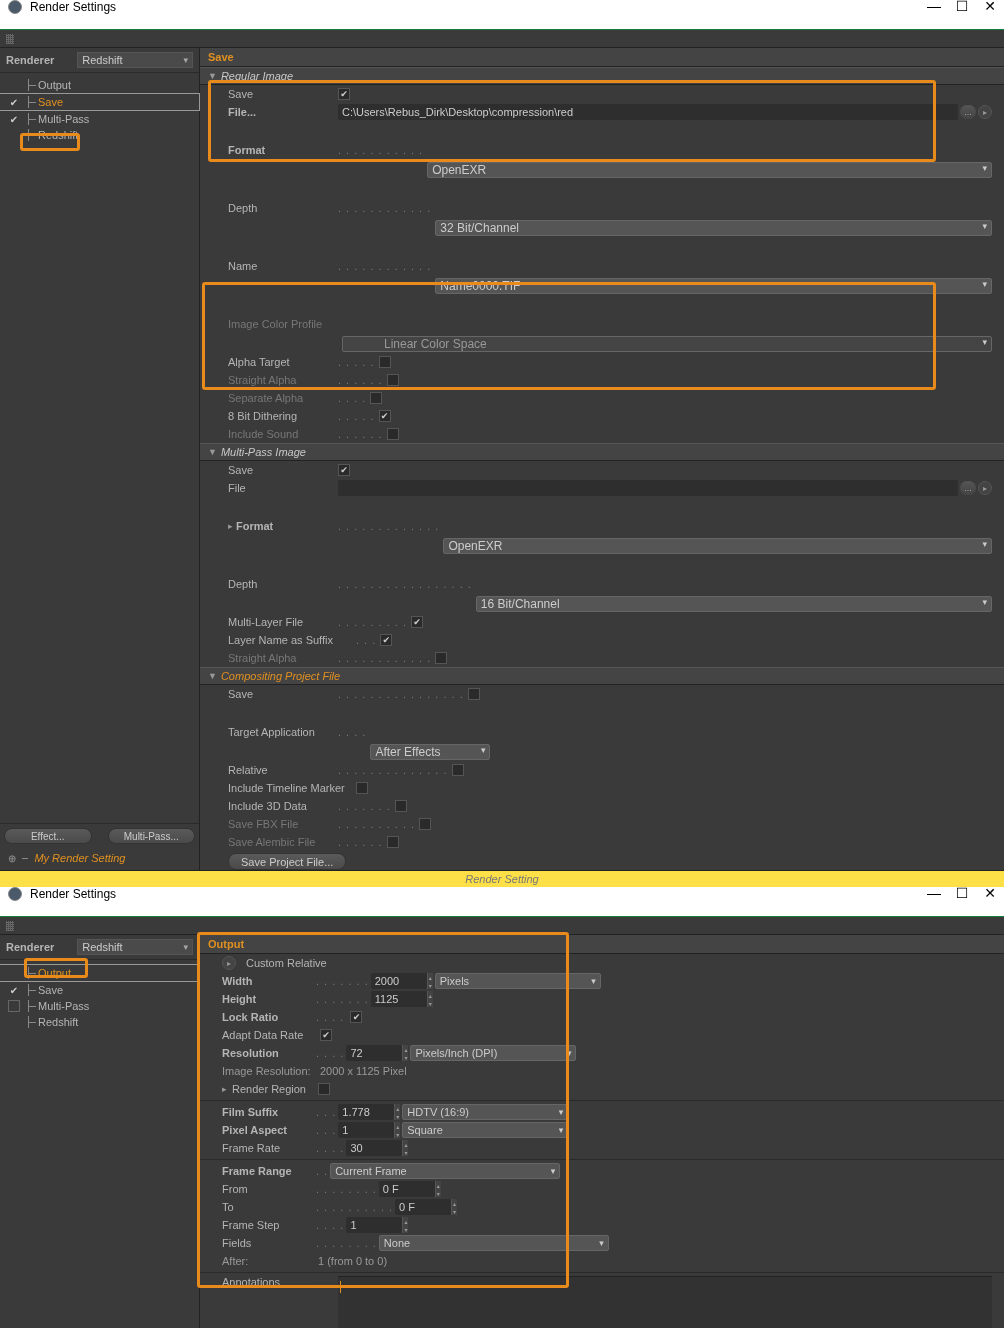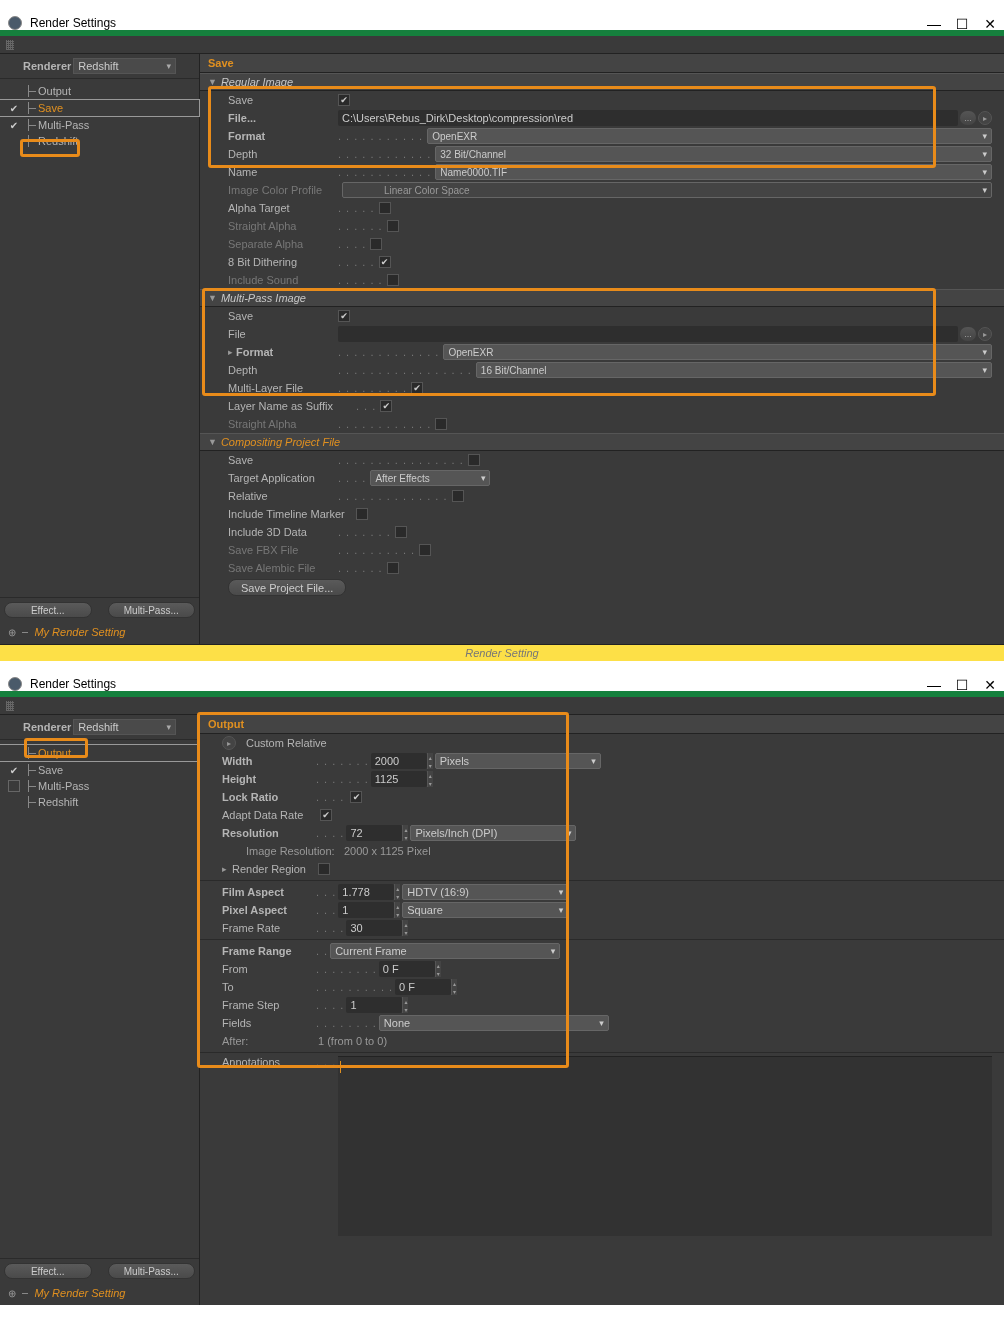--- a/index.html
+++ b/index.html
@@ -1,27 +1,27 @@
 <!DOCTYPE html>
 <html><head>
 <meta charset="utf-8">
 <style>
 * { box-sizing: border-box; margin: 0; padding: 0; font-family: Arial, sans-serif; }
 body { background: #ffffff; font-size: 11px; color: #b5b5b5; }
 .window { background: #ffffff; margin-bottom: 0; }
-.titlebar { background: #ffffff; height: 36px; display: flex; align-items: flex-end; padding: 0 8px; border-bottom: 6px solid #15803d; }
+.titlebar { background: #ffffff; height: 30px; display: flex; align-items: flex-start; padding: 0 8px; border-bottom: 1px solid #15803d; }
 .titlebar-icon { width: 14px; height: 14px; border-radius: 50%; background: #4a5a6a; margin-right: 8px; border:1px solid #888;}
 .titlebar-title { color: #000; font-size: 12px; flex: 1; }
 .titlebar-buttons { display: flex; gap: 16px; }
 .tb-btn { width: 12px; height: 12px; display: flex; align-items: center; justify-content: center; cursor: pointer; font-size: 14px; color: #000; }
 .toolbar { background: #3a3a3a; height: 18px; border-bottom: 1px solid #222; display:flex; align-items:center; padding-left:6px;}
 .grip { display:inline-block; width:8px; height:10px; background:repeating-linear-gradient(90deg,#666,#666 1px,transparent 1px,transparent 2px), repeating-linear-gradient(0deg,#666,#666 1px,transparent 1px,transparent 2px); }
 .main-area { display: flex; background: #3a3a3a; min-height: 590px; }
 .sidebar { width: 200px; background: #3a3a3a; border-right: 1px solid #222; display:flex; flex-direction:column;}
-.renderer-row { display: flex; align-items: center; padding: 4px 23px; gap: 2px; border-bottom: 1px solid #2a2a2a;}
+.renderer-row { display: flex; align-items: center; padding: 4px 6px; gap: 23px; border-bottom: 1px solid #2a2a2a;}
 .renderer-label { color: #b5b5b5; font-weight: bold; }
 .dropdown { background: #4a4a4a; border: 1px solid #555; color: #ccc; height: 16px; display: flex; align-items: center; padding: 0 4px; flex: 1; position: relative; font-size:11px;}
 .dropdown::after { content: "▾"; position: absolute; right: 4px; font-size: 9px; color: #aaa; }
 .tree { padding: 4px 0; flex:1}
 .tree-item { display: flex; align-items: center; padding: 1px 4px 1px 8px; height: 16px; cursor:pointer;}
 .tree-check { width: 12px; height: 12px; margin-right: 4px; display:flex; align-items:center; justify-content:center; font-size:10px; color:#ccc;}
 .tree-conn { width: 14px; height: 12px; position: relative; }
 .tree-conn::before { content:""; position:absolute; left:4px; top:0; bottom:0; width:1px; background:#888;}
 .tree-conn::after { content:""; position:absolute; left:4px; top:50%; width:8px; height:1px; background:#888;}
 .tree-label { color: #b5b5b5; }
@@ -42,21 +42,21 @@
 .section-arrow { font-size: 9px; color: #999; }
 .section-title { color: #c8c8c8; font-style:italic;}
 .section-title.active { color:#e09020;}
 .row { display: flex; align-items: center; padding: 1px 0 1px 28px; min-height: 18px; }
 .row-label { width: 110px; color: #b5b5b5; display:flex; align-items:center; font-size:11px;}
 .row-label.bold { font-weight: bold; }
 .row-label.dim { color: #777; }
 .dots { flex:0 0 auto; overflow:hidden; color:#777; letter-spacing:1px;}
 .row-value { flex: 1; display: flex; align-items: center; gap: 2px; padding-right:12px;}
 .text-input { background: #2e2e2e; border: none; height: 16px; color: #ccc; padding: 0 4px; flex: 1; font-size:11px; border-radius:2px;}
-.sel { background: #555; border: 1px solid #666; height: 16px; color: #ccc; padding: 0 4px; flex: 1; position: relative; display:flex; align-items:center; font-size:10px; border-radius:2px;}
+.sel { background: #555; border: 1px solid #666; height: 16px; color: #ccc; padding: 0 4px; flex: 1; position: relative; display:flex; align-items:flex-start; font-size:12px; border-radius:2px;margin-top:40px;}
 .sel::after { content:"▾"; position:absolute; right:4px; font-size:9px; color:#ccc;}
 .spinner { width:8px; height:16px; background:#444; border-left:1px solid #555; display:flex; flex-direction:column;}
 .spinner div { flex:1; display:flex; align-items:center; justify-content:center; font-size:6px; color:#999;}
 .chk { width:12px; height:12px; background:#2a2a2a; border:1px solid #555; display:flex; align-items:center; justify-content:center; font-size:9px; color:#ccc;}
 .icon-btn { width:16px; height:14px; background:linear-gradient(#555,#444); border-radius:7px; display:flex; align-items:center; justify-content:center; font-size:8px; color:#ccc; cursor:pointer;}
 .round-btn { width:14px; height:14px; border-radius:50%; background:#444; border:1px solid #555; display:flex; align-items:center; justify-content:center; font-size:8px; color:#999; cursor:pointer;}
 .save-proj-btn { background:linear-gradient(#5a5a5a,#4a4a4a); border:1px solid #333; border-radius:8px; color:#ccc; height:17px; padding:0 12px; display:inline-flex; align-items:center; cursor:pointer; font-size:11px; margin-left:28px; margin-top:2px;}
 .static-text { color:#999; font-size:11px;}
 .annot-area { flex:1; background:#323232; border-top:1px solid #222; min-height:180px; position:relative;}
 .annot-cursor { position:absolute; top:4px; left:2px; width:1px; height:12px; background:#e09020;}
@@ -463,36 +463,36 @@
               <div>▴</div>
               <div>▾</div>
             </div>
           </div>
         <div class="sel2">
             <span>Pixels/Inch (DPI)</span>
           </div>
         </div>
 
       <div class="row2">
-          <span class="static-text" style="width:96px;margin-left:24px;">Image Resolution:</span>
+          <span class="static-text" style="width:96px;">Image Resolution:</span>
         <span class="static-text">2000 x 1125 Pixel</span>
         </div>
 
       <div class="row2">
           <span style="width:8px;color:#999;font-size:9px;">▸</span>
           <span class="lbl2" style="width:84px;">Render Region</span>
         <div>
             <div class="chk"></div>
           </div>
         </div>
 
       <div class="separator"></div>
 
       <div class="row2">
-          <span class="lbl2 bold">Film Aspect</span>
+          <span class="lbl2 bold">Film Suffix</span>
           <span class="dots">. . .</span>
         <div class="numwrap">
             <input class="numfield" value="1.778" style="">
             <div class="spinner">
               <div>▴</div>
               <div>▾</div>
             </div>
           </div>
         <div class="sel2">
             <span>HDTV (16:9)</span>

